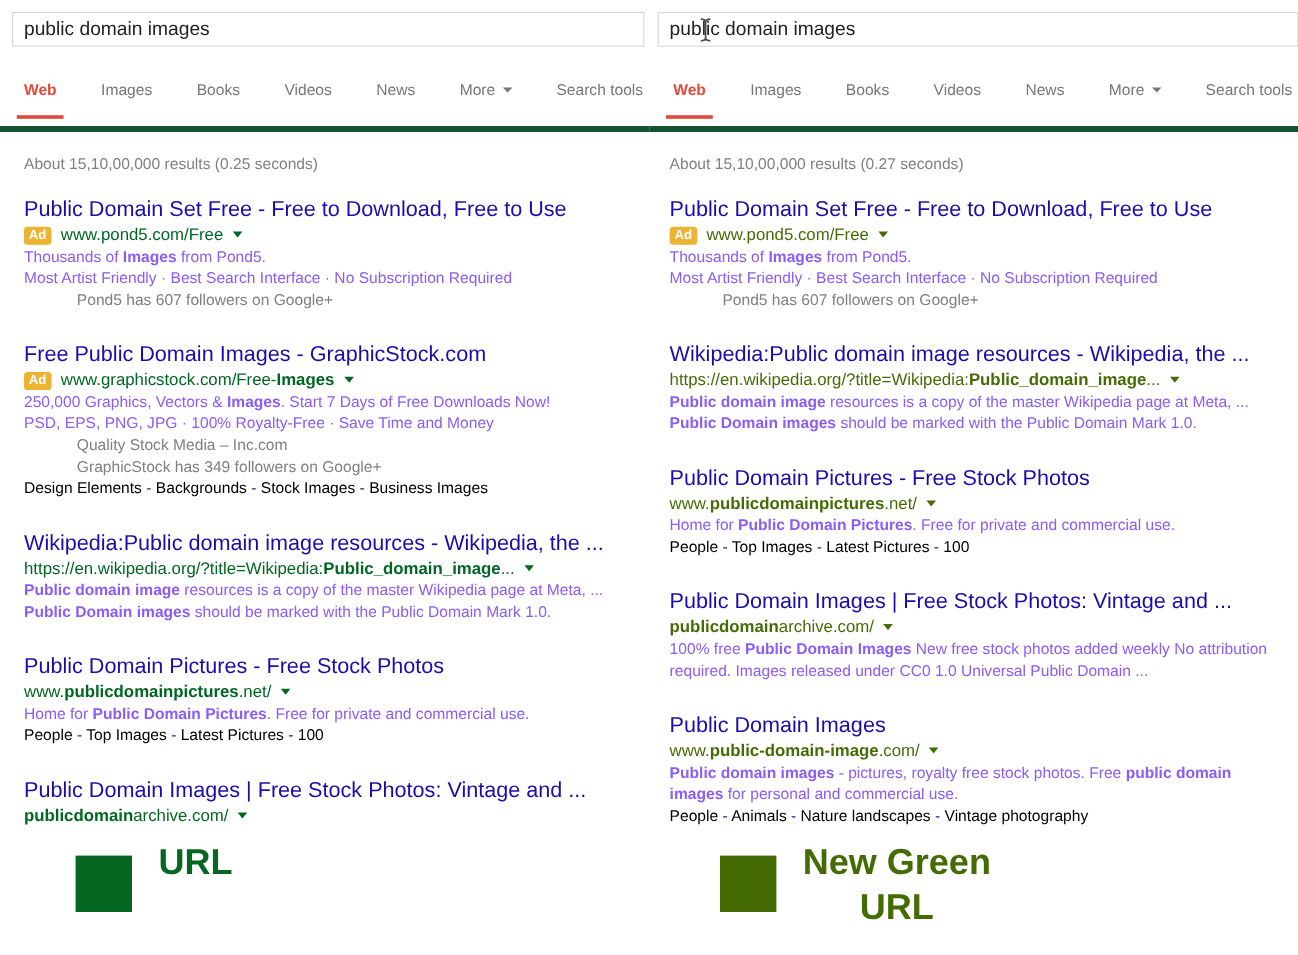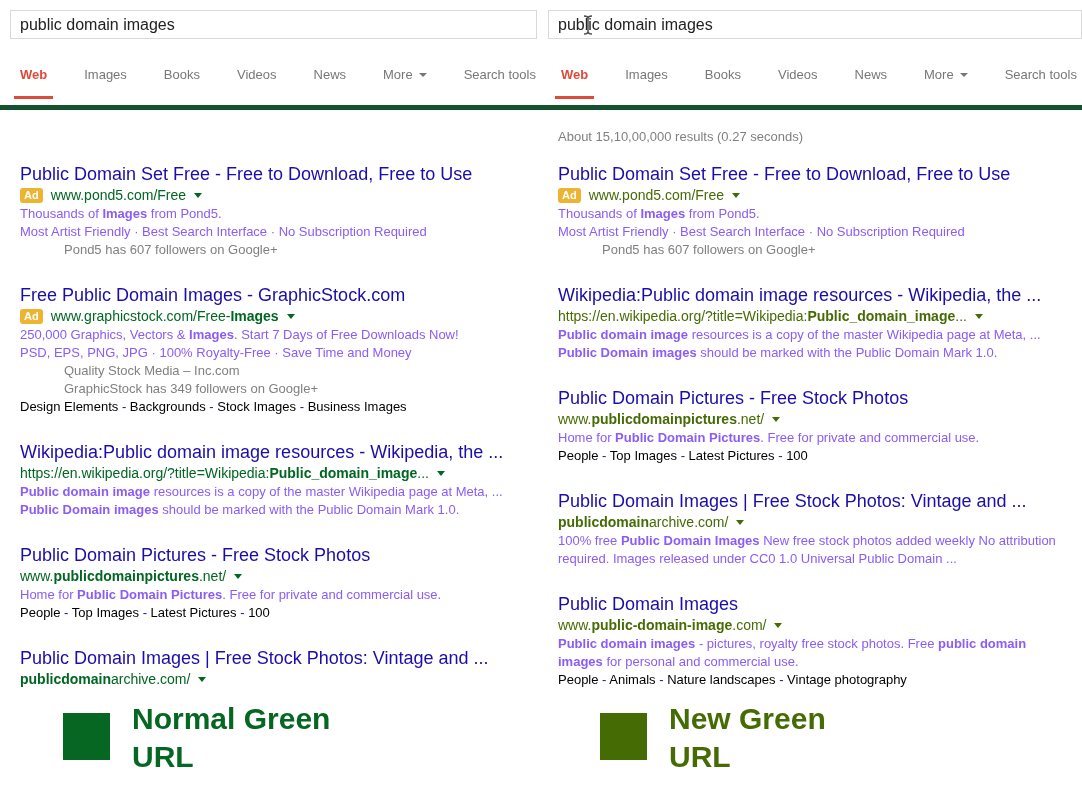--- a/index.html
+++ b/index.html
@@ -41,51 +41,51 @@
        border-right:4px solid transparent;border-top:5px solid #006621;margin-left:8px;
        vertical-align:2px;cursor:pointer;}
   .line{font-size:13px;color:#8b5cf6;line-height:18px;}
   .line .b{font-weight:bold;}
   .line.muted{color:#808080;margin-left:44px;}
   .sitelinks{font-size:13px;line-height:18px;color:#1a0dab;}
   .sitelinks a{color:#000000;text-decoration:none;cursor:pointer;}
 
   .legend{position:absolute;top:700px;display:flex;}
   #panel-left .legend{left:63px;}
-  #panel-right .legend{left:59px;}
+  #panel-right .legend{left:59px;text-align:center;}
   .swatch{width:47px;height:47px;margin-top:13px;flex:none;}
   .legend-text{margin-left:22px;font-size:30px;font-weight:bold;line-height:38px;}
 
   .text-cursor{position:absolute;top:13px;left:40px;pointer-events:none;}
 </style>
 </head>
 <body>
 
 <div class="panel" id="panel-left">
   <input class="searchbox" type="text" value="public domain images" style="">
   <div class="tabbar">
       <div class="tab active">Web</div>
       <div class="tab">Images</div>
       <div class="tab">Books</div>
       <div class="tab">Videos</div>
       <div class="tab">News</div>
       <div class="tab">More<span class="tab-arrow"></span></div>
       <div class="tab">Search tools</div>
     </div>
+  <div class="stats">About 15,10,00,000 results (0.25 seconds)</div>
   <div class="results">
       <div class="result"><a class="title">Public Domain Set Free - Free to Download, Free to Use</a><div class="urlline"><span class="adbadge">Ad</span><span class="url" style="color: rgb(0, 102, 33);"><span>www.pond5.com/Free</span></span><span class="dd" style="border-top-color: rgb(0, 102, 33);"></span></div><div class="line"><span>Thousands of </span><span class="b">Images</span><span> from Pond5.</span></div><div class="line"><span>Most Artist Friendly · Best Search Interface · No Subscription Required</span></div><div class="line muted"><span>Pond5 has 607 followers on Google+</span></div></div>
       <div class="result"><a class="title">Free Public Domain Images - GraphicStock.com</a><div class="urlline"><span class="adbadge">Ad</span><span class="url" style="color: rgb(0, 102, 33);"><span>www.graphicstock.com/Free-</span><span class="b">Images</span></span><span class="dd" style="border-top-color: rgb(0, 102, 33);"></span></div><div class="line"><span>250,000 Graphics, Vectors &amp; </span><span class="b">Images</span><span>. Start 7 Days of Free Downloads Now!</span></div><div class="line"><span>PSD, EPS, PNG, JPG · 100% Royalty-Free · Save Time and Money</span></div><div class="line muted"><span>Quality Stock Media – Inc.com</span></div><div class="line muted"><span>GraphicStock has 349 followers on Google+</span></div><div class="sitelinks"><a>Design Elements</a> - <a>Backgrounds</a> - <a>Stock Images</a> - <a>Business Images</a></div></div>
       <div class="result"><a class="title">Wikipedia:Public domain image resources - Wikipedia, the ...</a><div class="urlline"><span class="url" style="color: rgb(0, 102, 33);"><span>https://en.wikipedia.org/?title=Wikipedia:</span><span class="b">Public_domain_image</span><span>...</span></span><span class="dd" style="border-top-color: rgb(0, 102, 33);"></span></div><div class="line"><span class="b">Public domain image</span><span> resources is a copy of the master Wikipedia page at Meta, ...</span></div><div class="line"><span class="b">Public Domain images</span><span> should be marked with the Public Domain Mark 1.0.</span></div></div>
       <div class="result"><a class="title">Public Domain Pictures - Free Stock Photos</a><div class="urlline"><span class="url" style="color: rgb(0, 102, 33);"><span>www.</span><span class="b">publicdomainpictures</span><span>.net/</span></span><span class="dd" style="border-top-color: rgb(0, 102, 33);"></span></div><div class="line"><span>Home for </span><span class="b">Public Domain Pictures</span><span>. Free for private and commercial use.</span></div><div class="sitelinks"><a>People</a> - <a>Top Images</a> - <a>Latest Pictures</a> - <a>100</a></div></div>
       <div class="result"><a class="title">Public Domain Images | Free Stock Photos: Vintage and ...</a><div class="urlline"><span class="url" style="color: rgb(0, 102, 33);"><span class="b">publicdomain</span><span>archive.com/</span></span><span class="dd" style="border-top-color: rgb(0, 102, 33);"></span></div></div>
     </div>
   <div class="legend">
     <div class="swatch" style="background: rgb(6, 103, 35);"></div>
     <div class="legend-text" style="color: rgb(6, 103, 35);">
-      <div>Normal Green</div>
       <div>URL</div>
     </div>
   </div>
 </div>
 
 <div class="panel" id="panel-right">
   <input class="searchbox" type="text" value="public domain images" style="">
   <span class="text-cursor">
     <svg width="14" height="24" viewBox="0 0 14 24">
       <path d="M3 3 C5.5 3 7 4 7 5.5 C7 4 8.5 3 11 3 M7 5.5 L7 18.5 M3 21 C5.5 21 7 20 7 18.5 C7 20 8.5 21 11 21" stroke="#4a4a4a" stroke-width="1.4" fill="none"></path>

